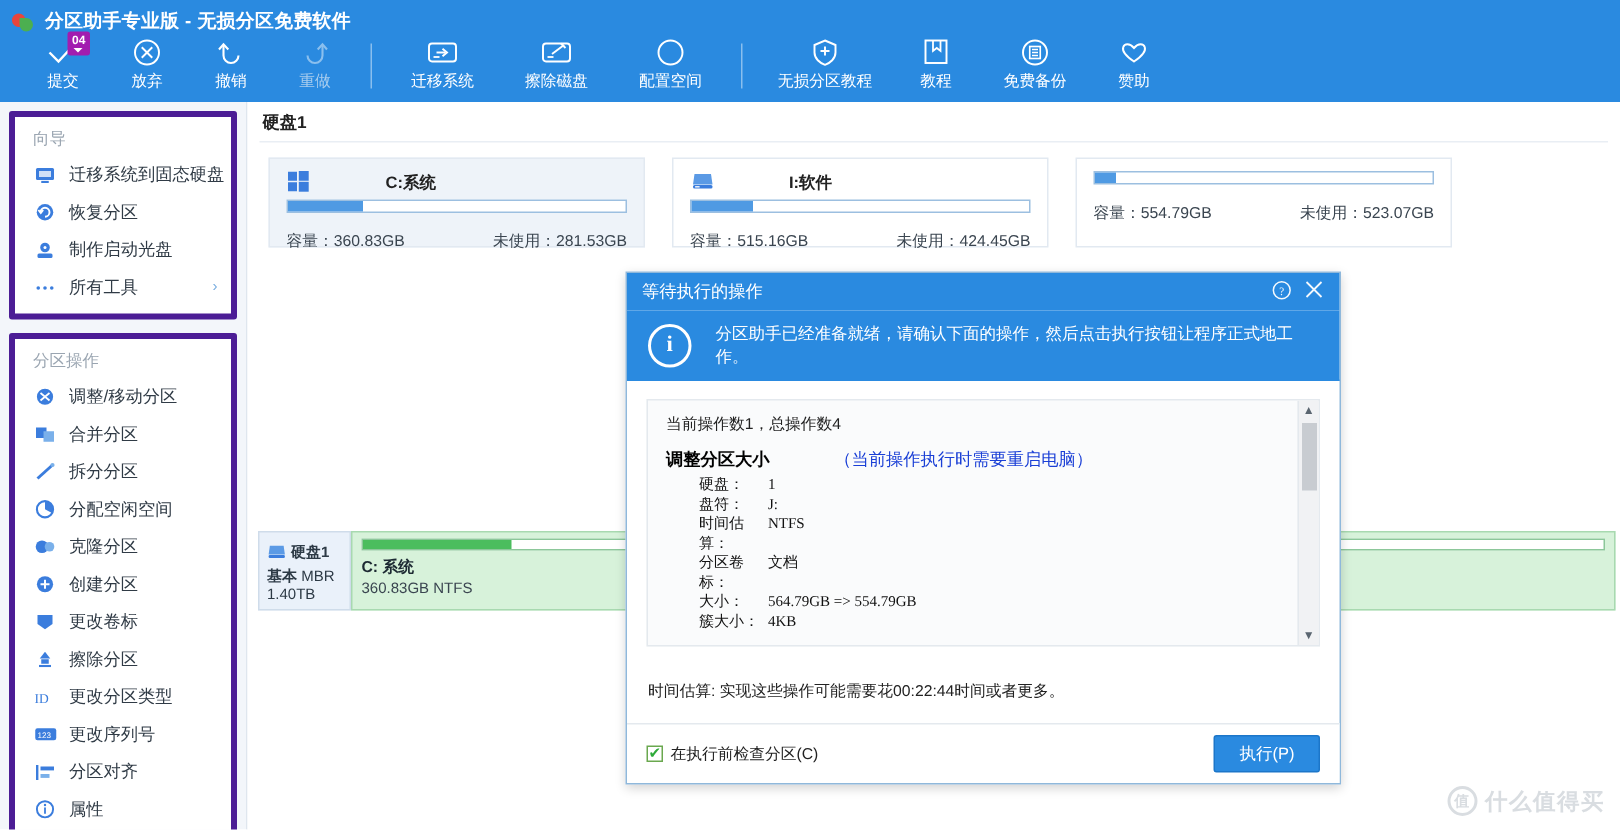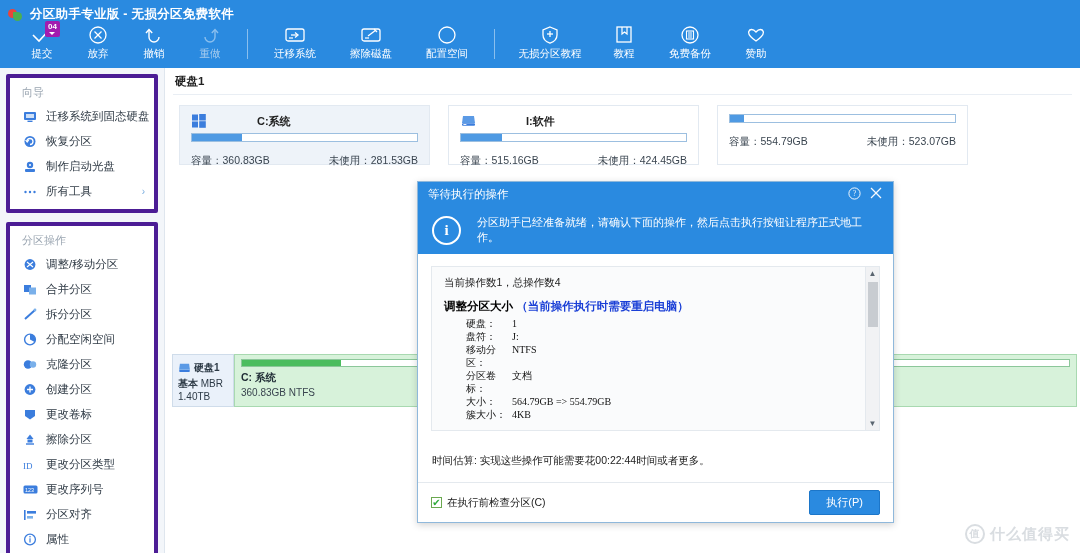--- a/index.html
+++ b/index.html
@@ -105,21 +105,21 @@
   }
   .dlg-banner .msg{font-size:11px;}
   .dlg-body{padding:12px 13px 0 13px;}
   .listwrap{
     position:relative;height:165px;border:1px solid #e4e9ee;background:#fafbfc;box-sizing:border-box;
     overflow:hidden;
   }
   .listinner{padding:9px 0 0 12px;}
   .op-head{font-size:10.5px;color:#222;margin-bottom:9px;}
   .op-title{font-size:11.5px;font-weight:bold;color:#000;margin-bottom:3px;}
-  .op-title .warn{color:#1a3fd6;font-weight:bold;}
+  .op-title .warn{color:#1a3fd6;font-weight:normal;margin-left:40px;}
   .kv{display:flex;font-size:10px;color:#111;line-height:13px;font-family:"Liberation Serif",serif;}
   .kv .k{width:68px;padding-left:22px;box-sizing:border-box;}
   .kv .v{}
   .spacer14{height:16px;}
   .sbar{
     position:absolute;right:0;top:0;width:14px;height:100%;background:#f1f2f4;border-left:1px solid #e4e9ee;
     box-sizing:border-box;
   }
   .sbar .arw{height:13px;display:flex;align-items:center;justify-content:center;font-size:8px;color:#5a6570;}
   .sbar .thumb{position:absolute;left:2px;top:15px;width:10px;height:45px;background:#c8ccd1;}
@@ -588,21 +588,21 @@
           </div>
           <div class="kv">
               <span class="k">硬盘：</span>
               <span class="v">1</span>
             </div>
           <div class="kv">
               <span class="k">盘符：</span>
               <span class="v">J:</span>
             </div>
           <div class="kv">
-              <span class="k">移动分区：</span>
+              <span class="k">时间估算：</span>
               <span class="v">NTFS</span>
             </div>
           <div class="kv">
               <span class="k">分区卷标：</span>
               <span class="v">文档</span>
             </div>
           <div class="kv">
               <span class="k">大小：</span>
               <span class="v">564.79GB =&gt; 554.79GB</span>
             </div>

